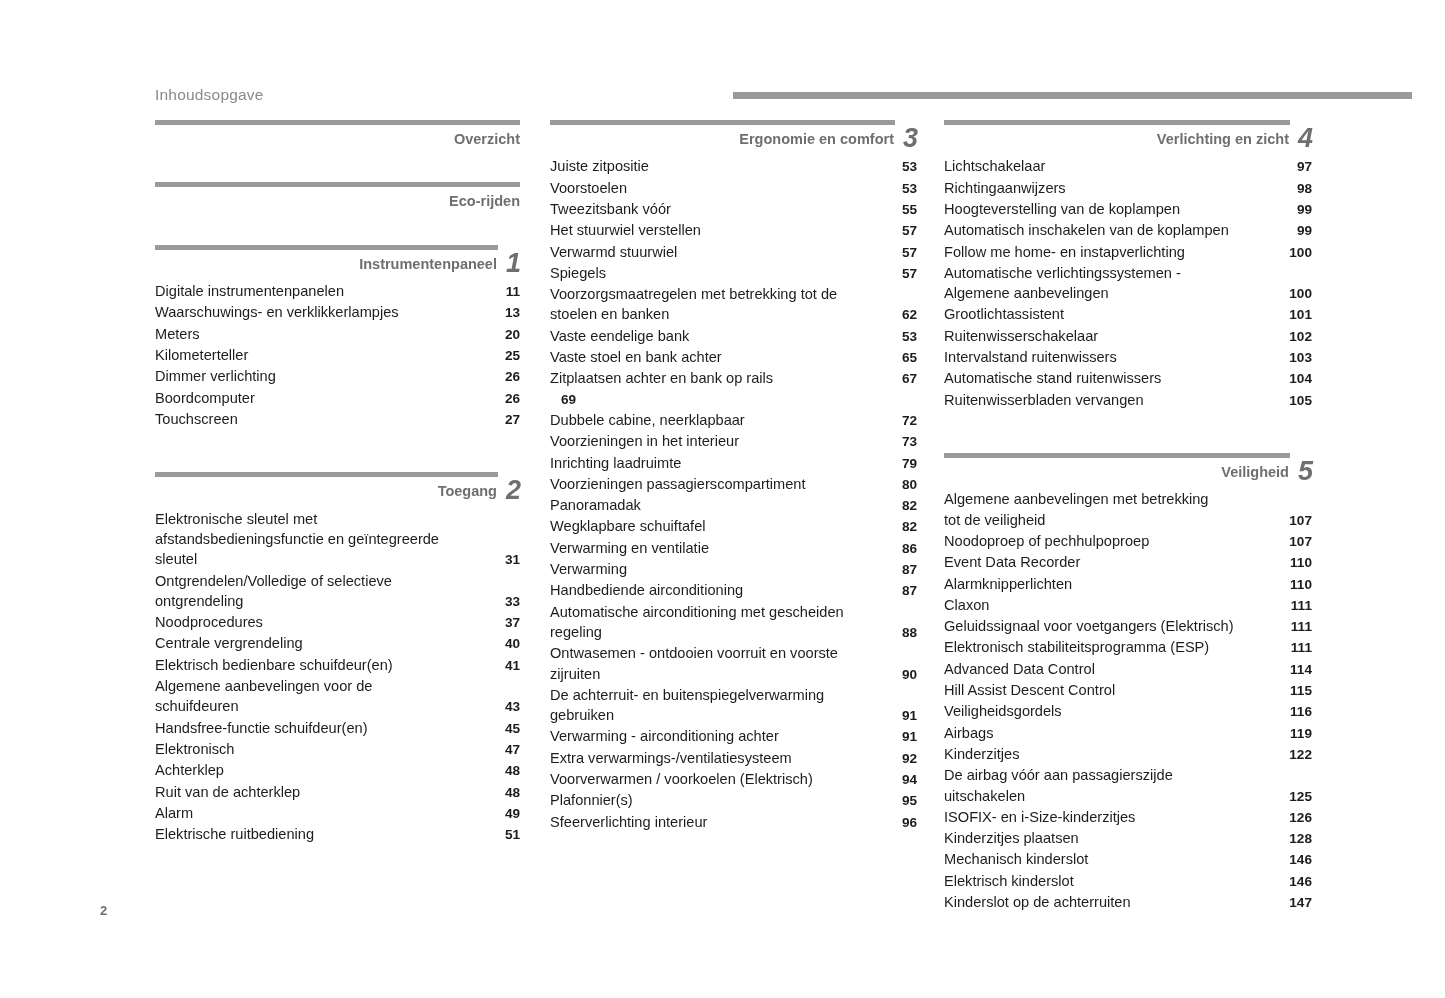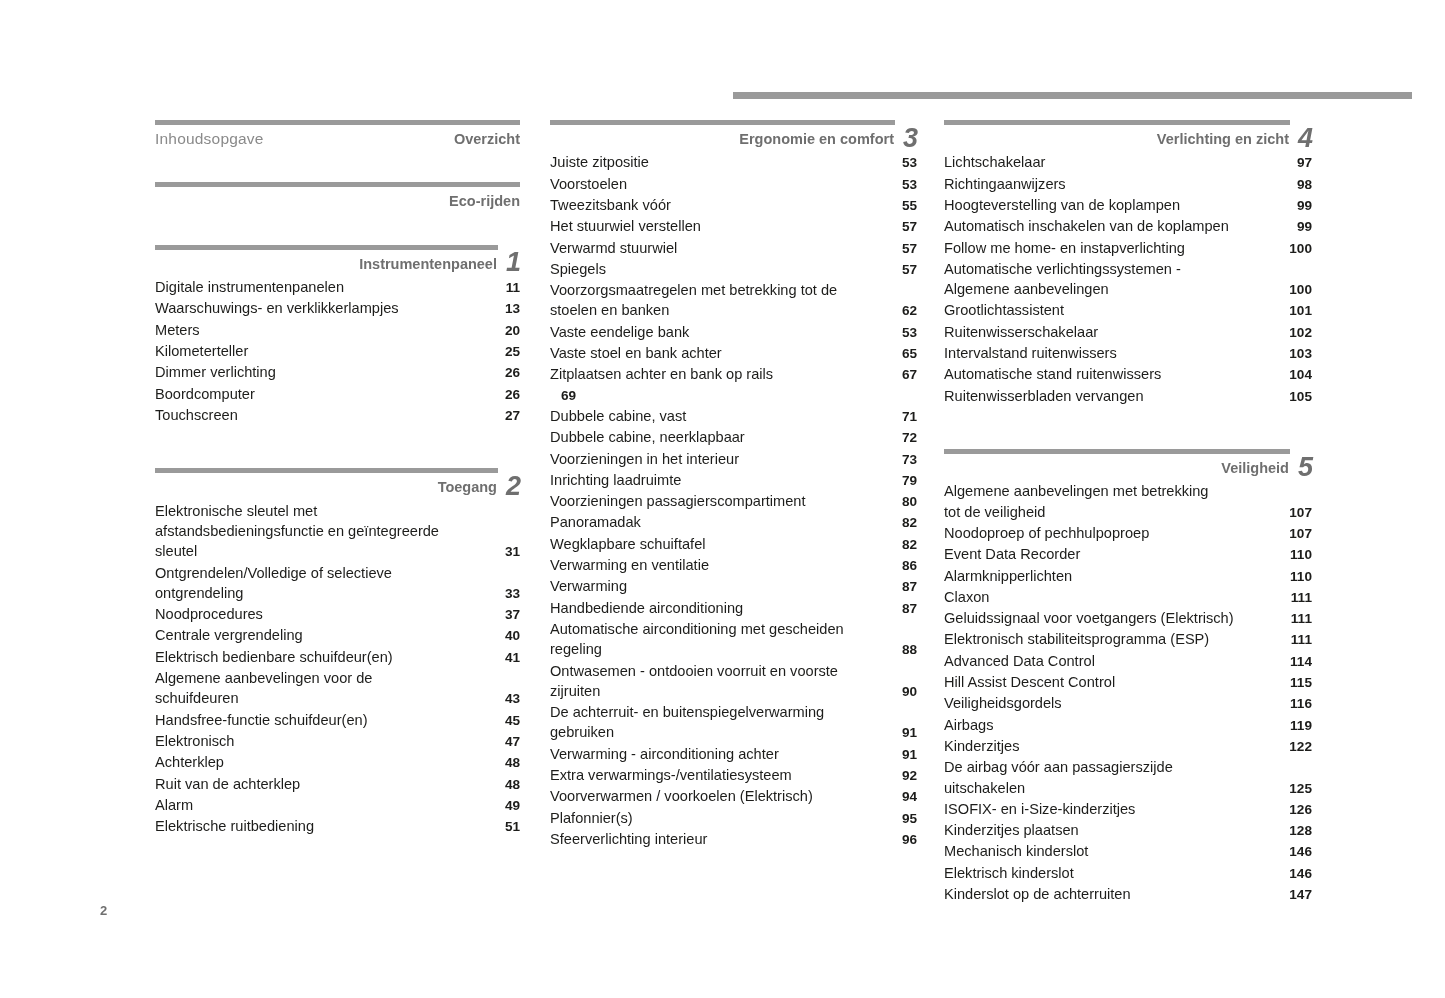--- a/index.html
+++ b/index.html
@@ -18,21 +18,20 @@
     background: #ffffff;
     overflow: hidden;
   }
   .page-header {
     position: absolute;
     left: 155px;
     top: 86px;
     font-size: 15.5px;
     color: #8a8a8a;
     letter-spacing: 0.2px;
-    margin-top: 44px;
   }
   .top-rule {
     position: absolute;
     left: 733px;
     top: 92px;
     width: 679px;
     height: 7px;
     background: #9a9a9a;
   }
   .page-number {
@@ -65,42 +64,42 @@
     margin-bottom: 4px;
   }
   .sec-rule {
     height: 5px;
     background: #9a9a9a;
     margin-bottom: 5px;
   }
   .sec-rule.short { margin-right: 22px; }
   .sec-title-row {
     display: flex;
-    align-items: center;
+    align-items: flex-end;
     justify-content: flex-end;
   }
   .sec-title {
     font-size: 14.5px;
     font-weight: bold;
     color: #6f6f6f;
     line-height: 1.2;
     padding-top: 1px;
   }
   .sec-num {
     font-size: 27px;
     font-weight: bold;
     color: #6f6f6f;
     line-height: 0.75;
     margin-left: 9px;
     margin-top: -3px;
     font-style: italic;
     letter-spacing: -1px;
   }
   .entries {
-    margin-top: 0;
+    margin-top: 8px;
   }
   .entry {
     display: flex;
     align-items: baseline;
     font-size: 14.6px;
     line-height: 20.3px;
     color: #1d1d1b;
   }
   .entry .label {
     flex: 1 1 auto;
@@ -321,24 +320,20 @@
               <span class="pageno">65</span>
             </div>
           <div class="entry">
               <span class="label">Zitplaatsen achter en bank op rails</span>
               <span class="pageno">67</span>
             </div>
           <div class="entry">
               <span class="pageno">69</span>
             </div>
           <div class="entry">
-              <span class="label">Dubbele cabine, vast</span>
-              <span class="pageno">71</span>
-            </div>
-          <div class="entry">
               <span class="label">Dubbele cabine, neerklapbaar</span>
               <span class="pageno">72</span>
             </div>
           <div class="entry">
               <span class="label">Voorzieningen in het interieur</span>
               <span class="pageno">73</span>
             </div>
           <div class="entry">
               <span class="label">Inrichting laadruimte</span>
               <span class="pageno">79</span>

